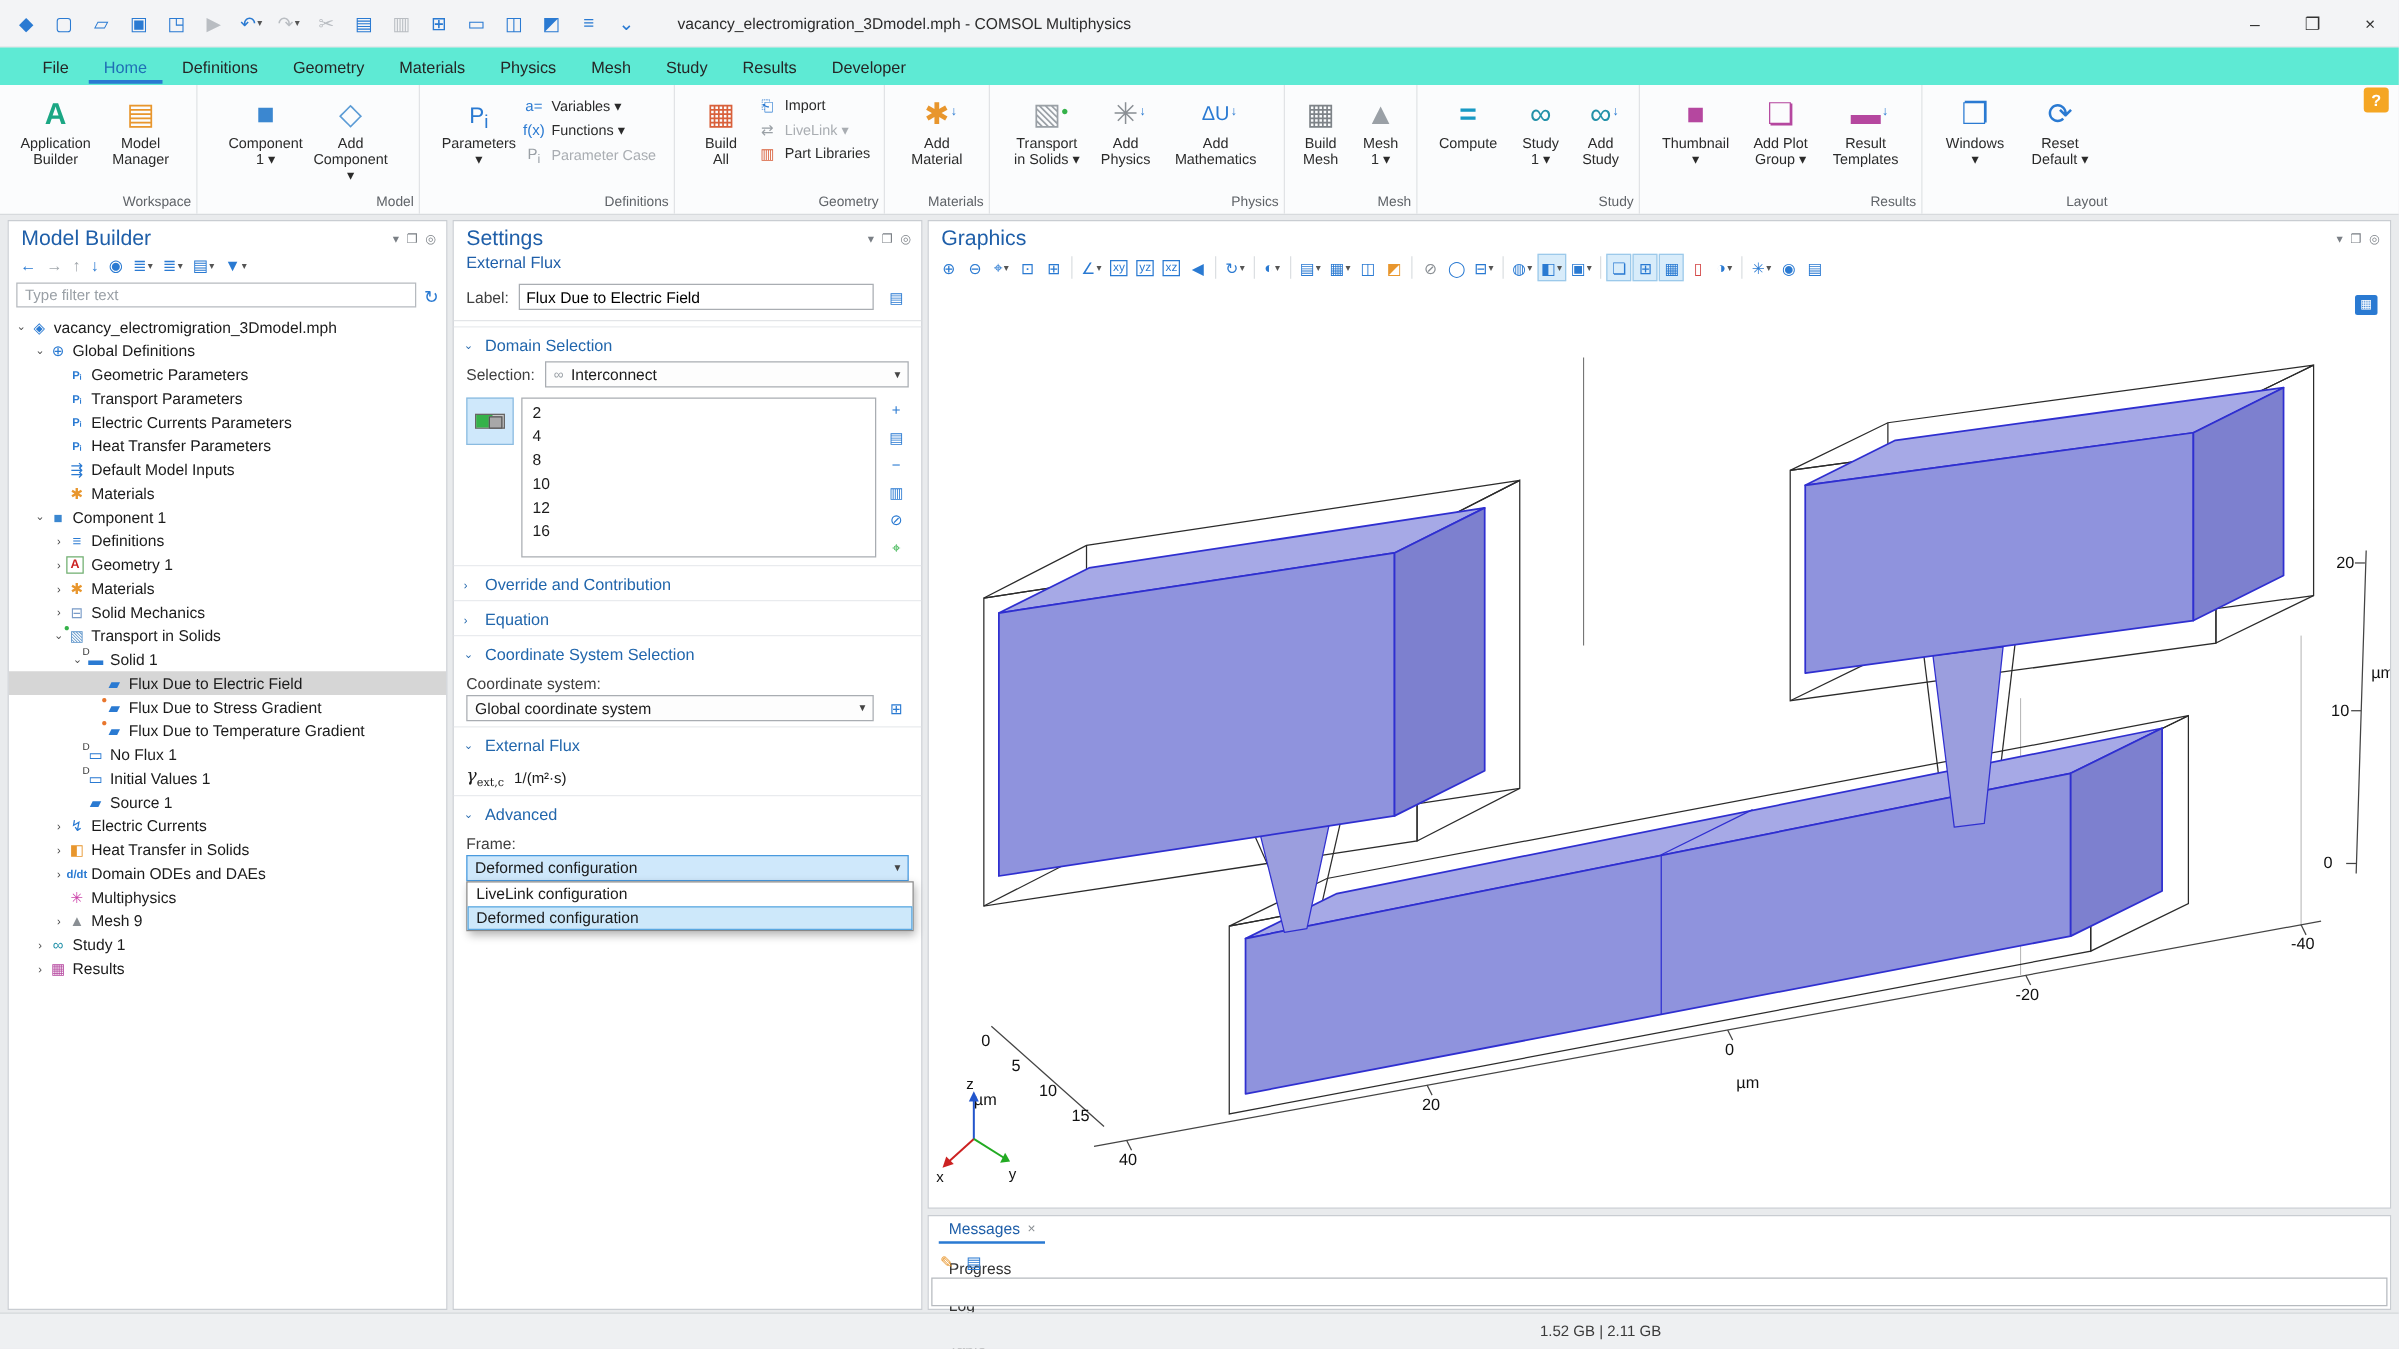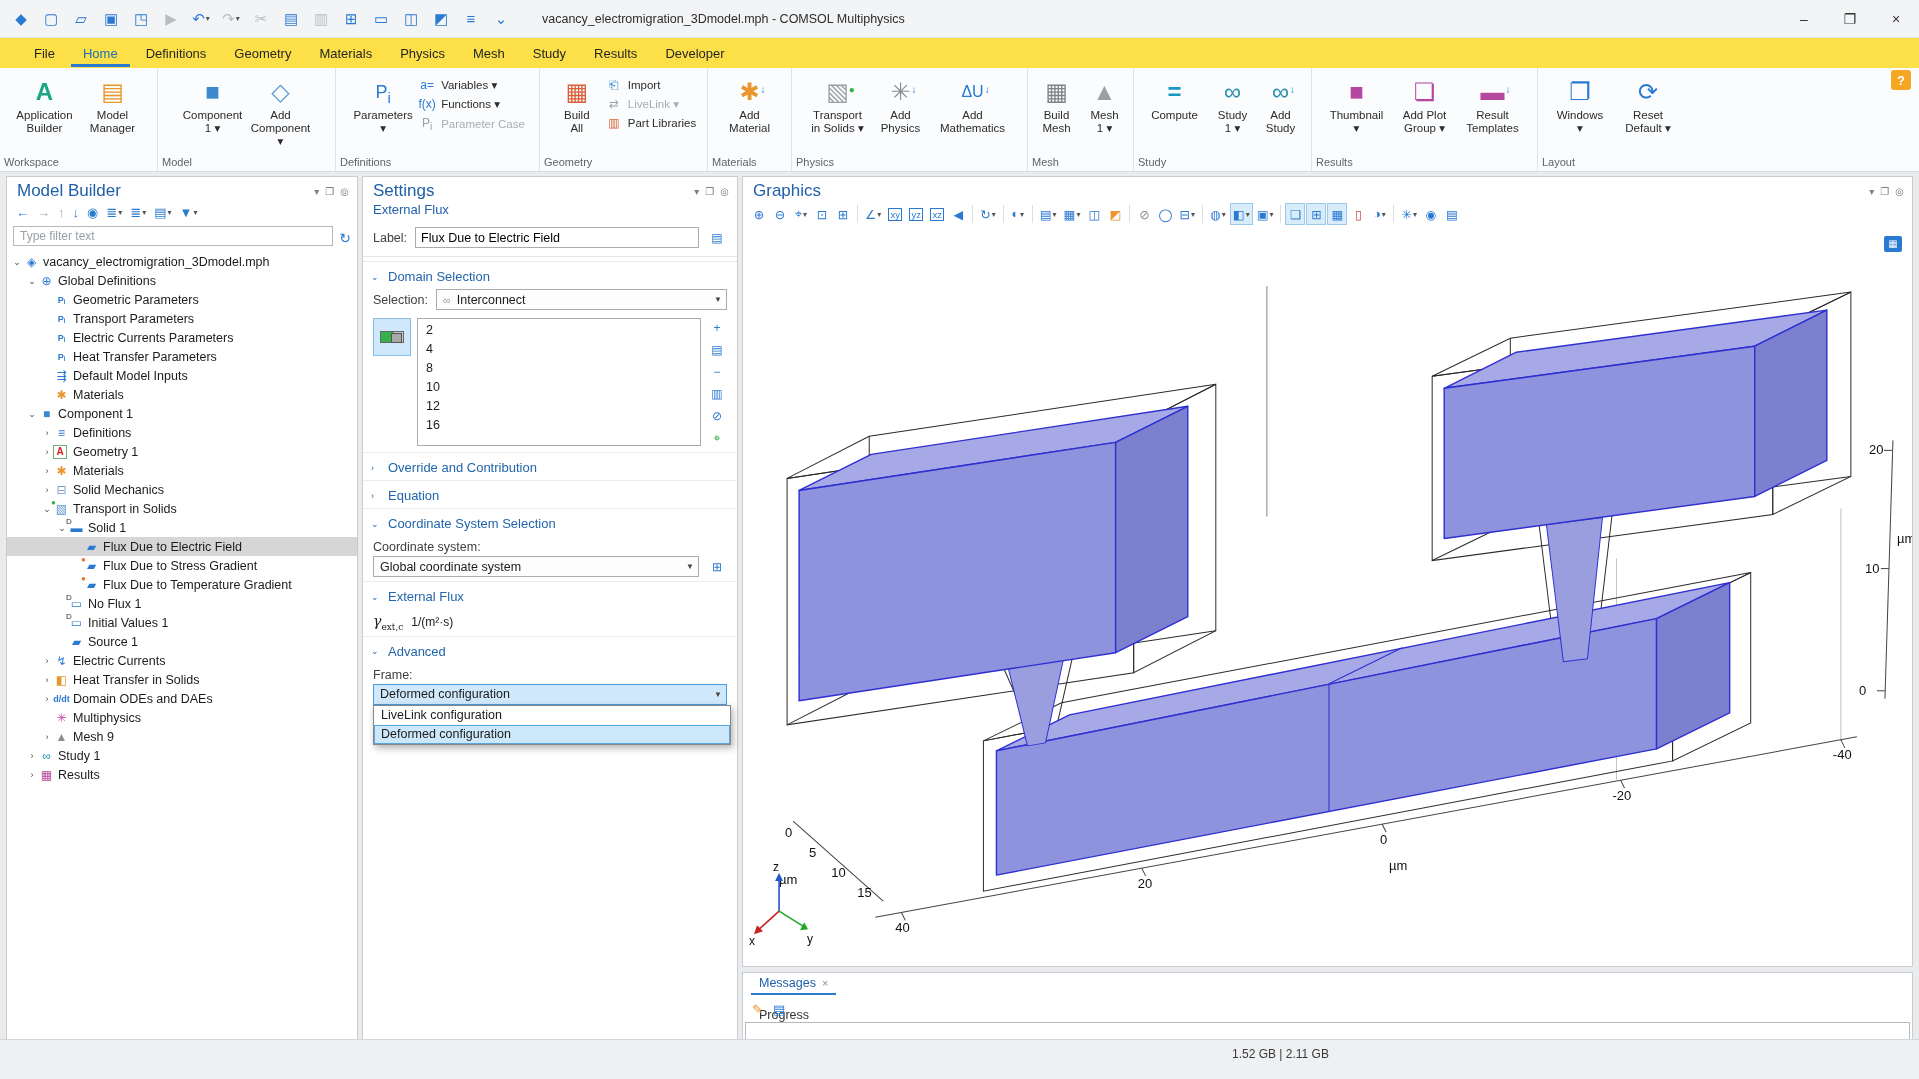--- a/index.html
+++ b/index.html
@@ -14,31 +14,31 @@
     border-bottom:1px solid #e3e4e6; display:flex; align-items:center; }
   .qbtn { width:30px; height:28px; border:none; background:transparent; font-size:15px;
     color:#2a7ad2; display:inline-flex; align-items:center; justify-content:center; gap:1px; }
   .qbtn .caret { font-size:8px; color:#555; }
   .qbtn.disabled { color:#b9bdc2; }
   #window-title { margin-left:26px; font-size:12.5px; color:#2c2c2c; }
   #win-controls { margin-left:auto; display:flex; height:38px; }
   .wbtn { width:46px; height:38px; border:none; background:transparent; font-size:14px; color:#333; }
 
   
-  #menubar { position:absolute; left:0; top:38px; width:1919px; height:30px; background:#fde047;
+  #menubar { position:absolute; left:0; top:38px; width:1919px; height:30px; background:#5eead4;
     display:flex; align-items:center; padding-left:22px; gap:4px; }
   .mitem { padding:6px 12px; font-size:13px; color:#262626; }
   .mitem.active { color:#1f6fb5; border-bottom:3px solid #2a7ad2; padding-bottom:3px; }
 
   
   #ribbon { position:absolute; left:0; top:68px; width:1919px; height:104px; background:#fbfcfd;
     border-bottom:1px solid #d7dadd; display:flex; }
   .rgroup { display:flex; flex-direction:column; border-right:1px solid #e1e3e6; padding:4px 4px 0 4px; }
   .rbody { flex:1; display:flex; align-items:flex-start; justify-content:center; gap:2px; }
-  .rcaption { text-align:left; font-size:11px; color:#5f6368; padding:2px 0 3px 0; }
+  .rcaption { text-align:right; font-size:11px; color:#5f6368; padding:2px 0 3px 0; }
   .rbtn { width:66px; border:none; background:transparent; display:flex; flex-direction:column;
     align-items:center; padding-top:3px; }
   .ricon { height:34px; font-size:24px; line-height:34px; color:#2a7ad2; position:relative; }
   .ricon .badge { position:absolute; right:-6px; bottom:2px; font-size:10px; }
   .rlabel { font-size:11.5px; color:#2b2b2b; line-height:13px; text-align:center; white-space:pre-line; }
   .rstack { display:flex; flex-direction:column; justify-content:flex-start; gap:5px; padding-top:6px; }
   .rsmall { border:none; background:transparent; display:flex; align-items:center; gap:5px;
     font-size:11.5px; color:#2b2b2b; }
   .rsmall .sicon { width:18px; text-align:center; font-size:12px; }
   .rsmall.disabled, .rbtn.disabled .rlabel { color:#a9adb2; }
@@ -132,21 +132,21 @@
   
   #messages { height:76px; background:#fff; border:1px solid #c9cdd2; display:flex; flex-direction:column; }
   #msg-tabs { display:flex; align-items:flex-start; height:24px; padding-left:8px; gap:10px;flex-direction:column; }
   .mtab { display:flex; align-items:center; gap:6px; padding:3px 8px; font-size:12.5px; color:#333; }
   .mtab.active { color:#1f5fa9; border-bottom:2px solid #2a7ad2; }
   .mtab .x { color:#8a8f94; font-size:11px; }
   #msg-toolbar { display:flex; align-items:center; gap:4px; padding:2px 6px; height:25px; }
   #msg-content { flex:1; border:1px solid #b6babf; margin:0 2px 2px 2px; background:#fff; }
 
   
-  #statusbar { position:absolute; left:0; bottom:0; width:1919px; height:40px; background:#eef0f2;
+  #statusbar { position:absolute; left:0; bottom:0; width:1919px; height:29px; background:#eef0f2;
     border-top:1px solid #d4d7da; }
   #mem { position:absolute; left:1232px; top:7px; font-size:12px; color:#3a3a3a; }
 
   svg text { font-family:"Liberation Sans","DejaVu Sans",sans-serif; font-size:13px; fill:#111; }
 </style>
 </head>
 <body>
 
 <div id="titlebar">
   <div id="qat" style="display:flex;align-items:center;padding-left:6px;">

